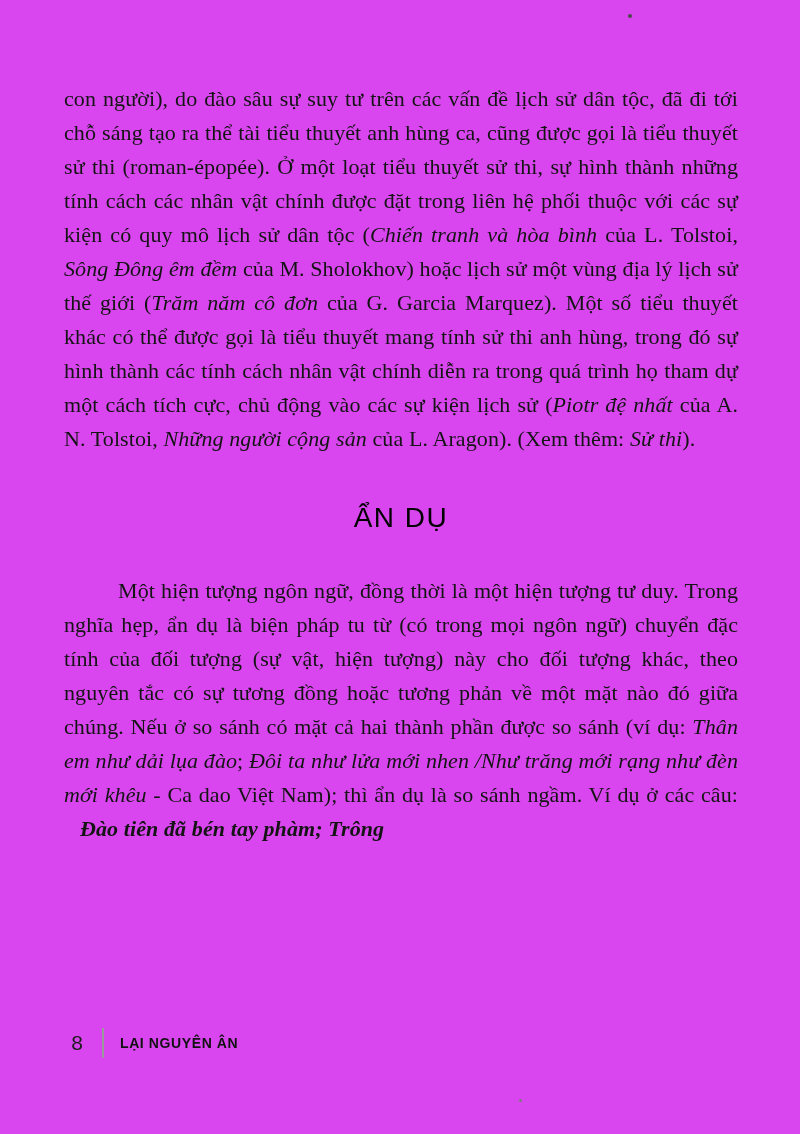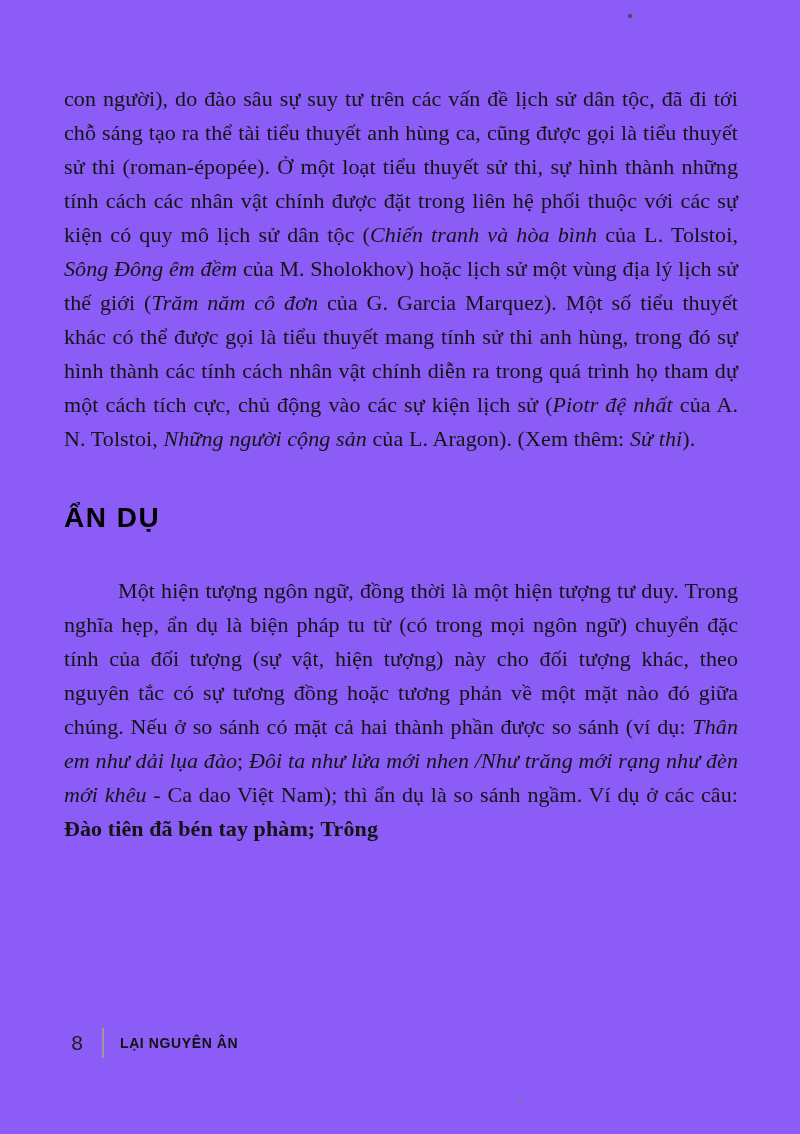--- a/index.html
+++ b/index.html
@@ -6,21 +6,21 @@
   html, body {
     margin: 0;
     padding: 0;
     background: #ffffff;
   }
   .page {
     position: relative;
     width: 800px;
     height: 1134px;
     margin: 0 auto;
-    background: #8b5cf6;
+    background: #d946ef;
     overflow: hidden;
     font-family: "Liberation Serif", serif;
     color: #141414;
   }
   .content {
     position: absolute;
     left: 64px;
     top: 82px;
     width: 674px;
   }
@@ -31,26 +31,29 @@
     text-align: justify;
     letter-spacing: 0.1px;
   }
   .para.indent {
     text-indent: 54px;
   }
   .it {
     font-style: italic;
   }
   .bi {
+    font-style: italic;
     font-weight: bold;
+    margin-left: 16px;
   }
   .heading {
     margin: 46px 0 40px 0;
+    text-align: center;
     font-family: "Liberation Sans", sans-serif;
-    font-weight: 700;
+    font-weight: 400;
     font-size: 28px;
     letter-spacing: 1.5px;
     color: #000000;
   }
   .footer {
     position: absolute;
     left: 66px;
     top: 1028px;
     display: flex;
     align-items: center;

